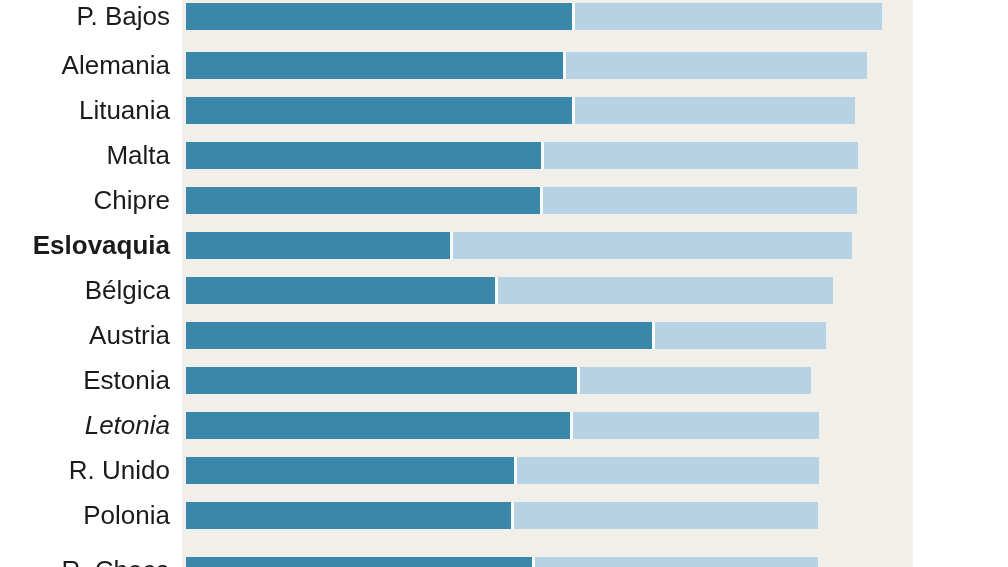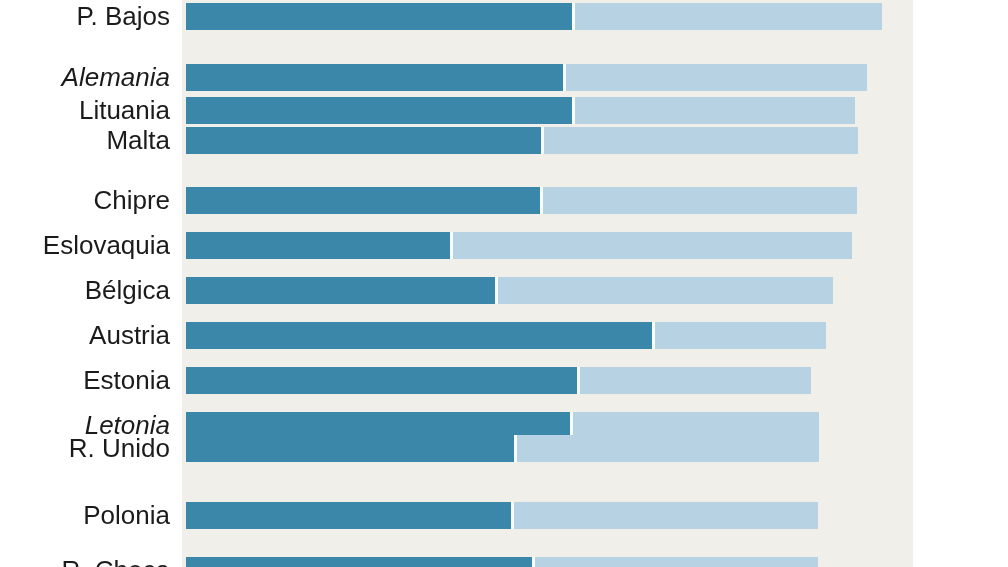--- a/index.html
+++ b/index.html
@@ -97,45 +97,45 @@
   <div id="label-gutter"></div>
   <div id="right-margin"></div>
 
   <div id="rows-container">
       <div class="bar-row" style="top: 3px; height: 27px;">
         <div class="cat-label" style="top: -1px;">P. Bajos</div>
         <div class="seg seg-primary" style="left: 186px; width: 386px; background: rgb(59, 135, 170);"></div>
         <div class="seg-gap" style="left: 572px; width: 3px; background: rgb(247, 251, 253);"></div>
         <div class="seg seg-secondary" style="left: 575px; width: 307px; background: rgb(183, 210, 227);"></div>
       </div>
-      <div class="bar-row" style="top: 64px; height: 21px; font-style: italic;">
+      <div class="bar-row" style="top: 52px; height: 21px;">
         <div class="cat-label" style="top: -1px;">Alemania</div>
         <div class="seg seg-primary" style="left: 186px; width: 377px; background: rgb(59, 135, 170);"></div>
         <div class="seg-gap" style="left: 563px; width: 3px; background: rgb(247, 251, 253);"></div>
         <div class="seg seg-secondary" style="left: 566px; width: 301px; background: rgb(183, 210, 227);"></div>
       </div>
       <div class="bar-row" style="top: 97px; height: 25px;">
         <div class="cat-label" style="top: -1px;">Lituania</div>
         <div class="seg seg-primary" style="left: 186px; width: 386px; background: rgb(59, 135, 170);"></div>
         <div class="seg-gap" style="left: 572px; width: 3px; background: rgb(247, 251, 253);"></div>
         <div class="seg seg-secondary" style="left: 575px; width: 280px; background: rgb(183, 210, 227);"></div>
       </div>
-      <div class="bar-row" style="top: 127px; height: 27px;">
+      <div class="bar-row" style="top: 142px; height: 27px;">
         <div class="cat-label" style="top: -1px;">Malta</div>
         <div class="seg seg-primary" style="left: 186px; width: 355px; background: rgb(59, 135, 170);"></div>
         <div class="seg-gap" style="left: 541px; width: 3px; background: rgb(247, 251, 253);"></div>
         <div class="seg seg-secondary" style="left: 544px; width: 314px; background: rgb(183, 210, 227);"></div>
       </div>
       <div class="bar-row" style="top: 187px; height: 27px; border-radius: 9px;">
         <div class="cat-label" style="top: -1px;">Chipre</div>
         <div class="seg seg-primary" style="left: 186px; width: 354px; background: rgb(59, 135, 170);"></div>
         <div class="seg-gap" style="left: 540px; width: 3px; background: rgb(247, 251, 253);"></div>
         <div class="seg seg-secondary" style="left: 543px; width: 314px; background: rgb(183, 210, 227);"></div>
       </div>
-      <div class="bar-row" style="top: 232px; height: 27px;">
+      <div class="bar-row" style="top: 232px; height: 27px; font-weight: bold;">
         <div class="cat-label" style="top: -1px;">Eslovaquia</div>
         <div class="seg seg-primary" style="left: 186px; width: 264px; background: rgb(59, 135, 170);"></div>
         <div class="seg-gap" style="left: 450px; width: 3px; background: rgb(247, 251, 253);"></div>
         <div class="seg seg-secondary" style="left: 453px; width: 399px; background: rgb(183, 210, 227);"></div>
       </div>
       <div class="bar-row" style="top: 277px; height: 27px;">
         <div class="cat-label" style="top: -1px;">Bélgica</div>
         <div class="seg seg-primary" style="left: 186px; width: 309px; background: rgb(59, 135, 170);"></div>
         <div class="seg-gap" style="left: 495px; width: 3px; background: rgb(247, 251, 253);"></div>
         <div class="seg seg-secondary" style="left: 498px; width: 335px; background: rgb(183, 210, 227);"></div>
@@ -151,21 +151,21 @@
         <div class="seg seg-primary" style="left: 186px; width: 391px; background: rgb(59, 135, 170);"></div>
         <div class="seg-gap" style="left: 577px; width: 3px; background: rgb(247, 251, 253);"></div>
         <div class="seg seg-secondary" style="left: 580px; width: 231px; background: rgb(183, 210, 227);"></div>
       </div>
       <div class="bar-row" style="top: 412px; height: 27px; font-style: italic;">
         <div class="cat-label" style="top: -1px;">Letonia</div>
         <div class="seg seg-primary" style="left: 186px; width: 384px; background: rgb(59, 135, 170);"></div>
         <div class="seg-gap" style="left: 570px; width: 3px; background: rgb(247, 251, 253);"></div>
         <div class="seg seg-secondary" style="left: 573px; width: 246px; background: rgb(183, 210, 227);"></div>
       </div>
-      <div class="bar-row" style="top: 435px; height: 27px;">
+      <div class="bar-row" style="top: 457px; height: 27px;">
         <div class="cat-label" style="top: -1px;">R. Unido</div>
         <div class="seg seg-primary" style="left: 186px; width: 328px; background: rgb(59, 135, 170);"></div>
         <div class="seg-gap" style="left: 514px; width: 3px; background: rgb(247, 251, 253);"></div>
         <div class="seg seg-secondary" style="left: 517px; width: 302px; background: rgb(183, 210, 227);"></div>
       </div>
       <div class="bar-row" style="top: 502px; height: 27px;">
         <div class="cat-label" style="top: -1px;">Polonia</div>
         <div class="seg seg-primary" style="left: 186px; width: 325px; background: rgb(59, 135, 170);"></div>
         <div class="seg-gap" style="left: 511px; width: 3px; background: rgb(247, 251, 253);"></div>
         <div class="seg seg-secondary" style="left: 514px; width: 304px; background: rgb(183, 210, 227);"></div>

